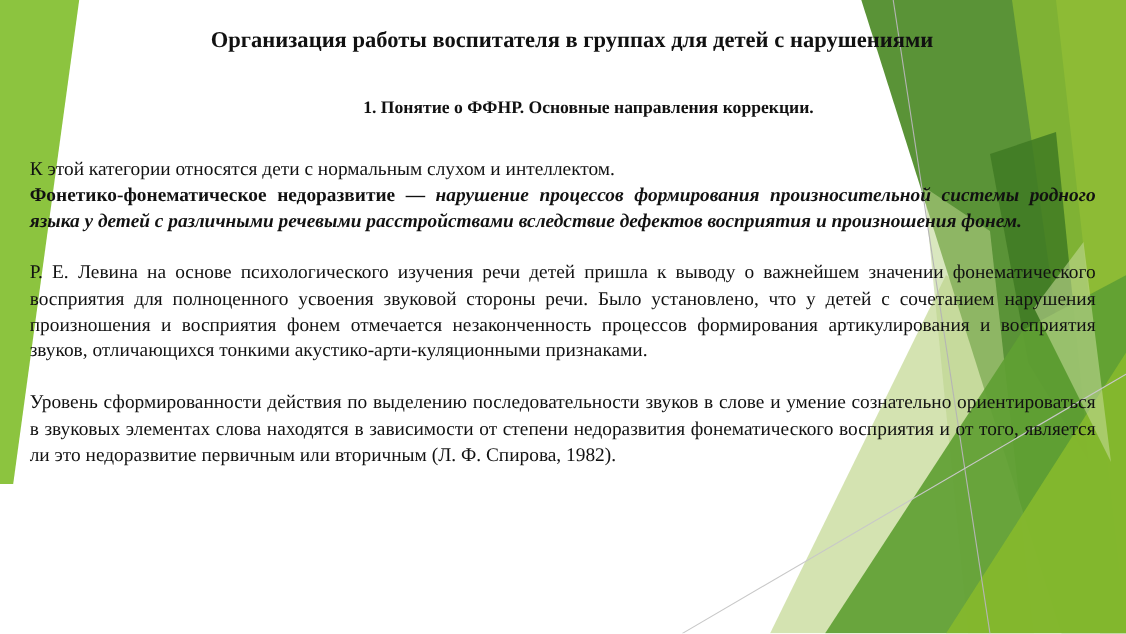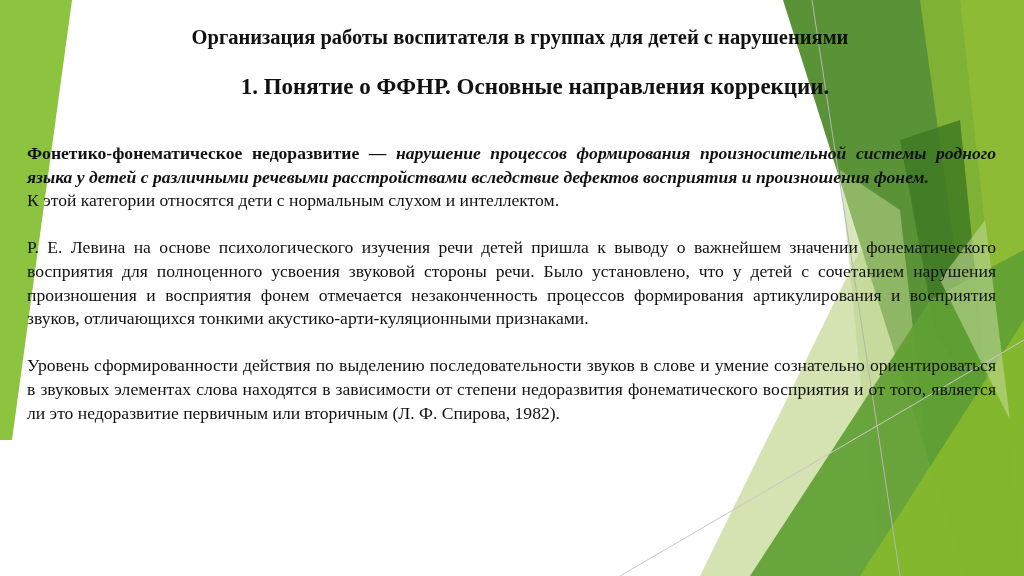--- a/index.html
+++ b/index.html
@@ -44,24 +44,24 @@
       text-align: center;
       font-weight: bold;
       font-size: 20.5px;
       line-height: 26px;
       margin: 0;
     }
     .subtitle {
       position: absolute;
       left: 100px;
       width: 870px;
-      top: 76px;
+      top: 88px;
       text-align: center;
       font-weight: bold;
-      font-size: 23px;
+      font-size: 16px;
       line-height: 22px;
       margin: 0;
     }
     .body {
       position: absolute;
       left: 27px;
       width: 969px;
       top: 142px;
       font-size: 17.6px;
       line-height: 23.6px;
@@ -102,22 +102,22 @@
 
     <line x1="812" y1="0" x2="900" y2="576" stroke="#b5b5b5" stroke-width="1"></line>
     <line x1="620" y1="576" x2="1024" y2="340" stroke="#c8c8c8" stroke-width="1"></line>
   </svg>
 
   <div class="content">
     <h1 class="title">Организация работы воспитателя в группах для детей с нарушениями</h1>
     <h2 class="subtitle">1. Понятие о ФФНР. Основные направления коррекции.</h2>
 
     <div class="body">
+      <p>К этой категории относятся дети с нормальным слухом и интеллектом.</p>
       <p><span class="term">Фонетико-фонематическое недоразвитие</span><span class="term"> — </span><span class="def">нарушение процессов формирования произносительной системы родного языка у детей с различными речевыми расстройствами вследствие дефектов восприятия и произношения фонем.</span></p>
-      <p>К этой категории относятся дети с нормальным слухом и интеллектом.</p>
       <div class="gap"></div>
       <p>Р. Е. Левина на основе психологического изучения речи детей пришла к выводу о важнейшем значении фонематического восприятия для полноценного усвоения звуковой стороны речи. Было установлено, что у детей с сочетанием нарушения произношения и восприятия фонем отмечается незаконченность процессов формирования артикулирования и восприятия звуков, отличающихся тонкими акустико-арти-куляционными признаками.</p>
       <div class="gap"></div>
       <p>Уровень сформированности действия по выделению последовательности звуков в слове и умение сознательно ориентироваться в звуковых элементах слова находятся в зависимости от степени недоразвития фонематического восприятия и от того, является ли это недоразвитие первичным или вторичным (Л. Ф. Спирова, 1982).</p>
     </div>
   </div>
 
 </div>
 
 </body></html>

